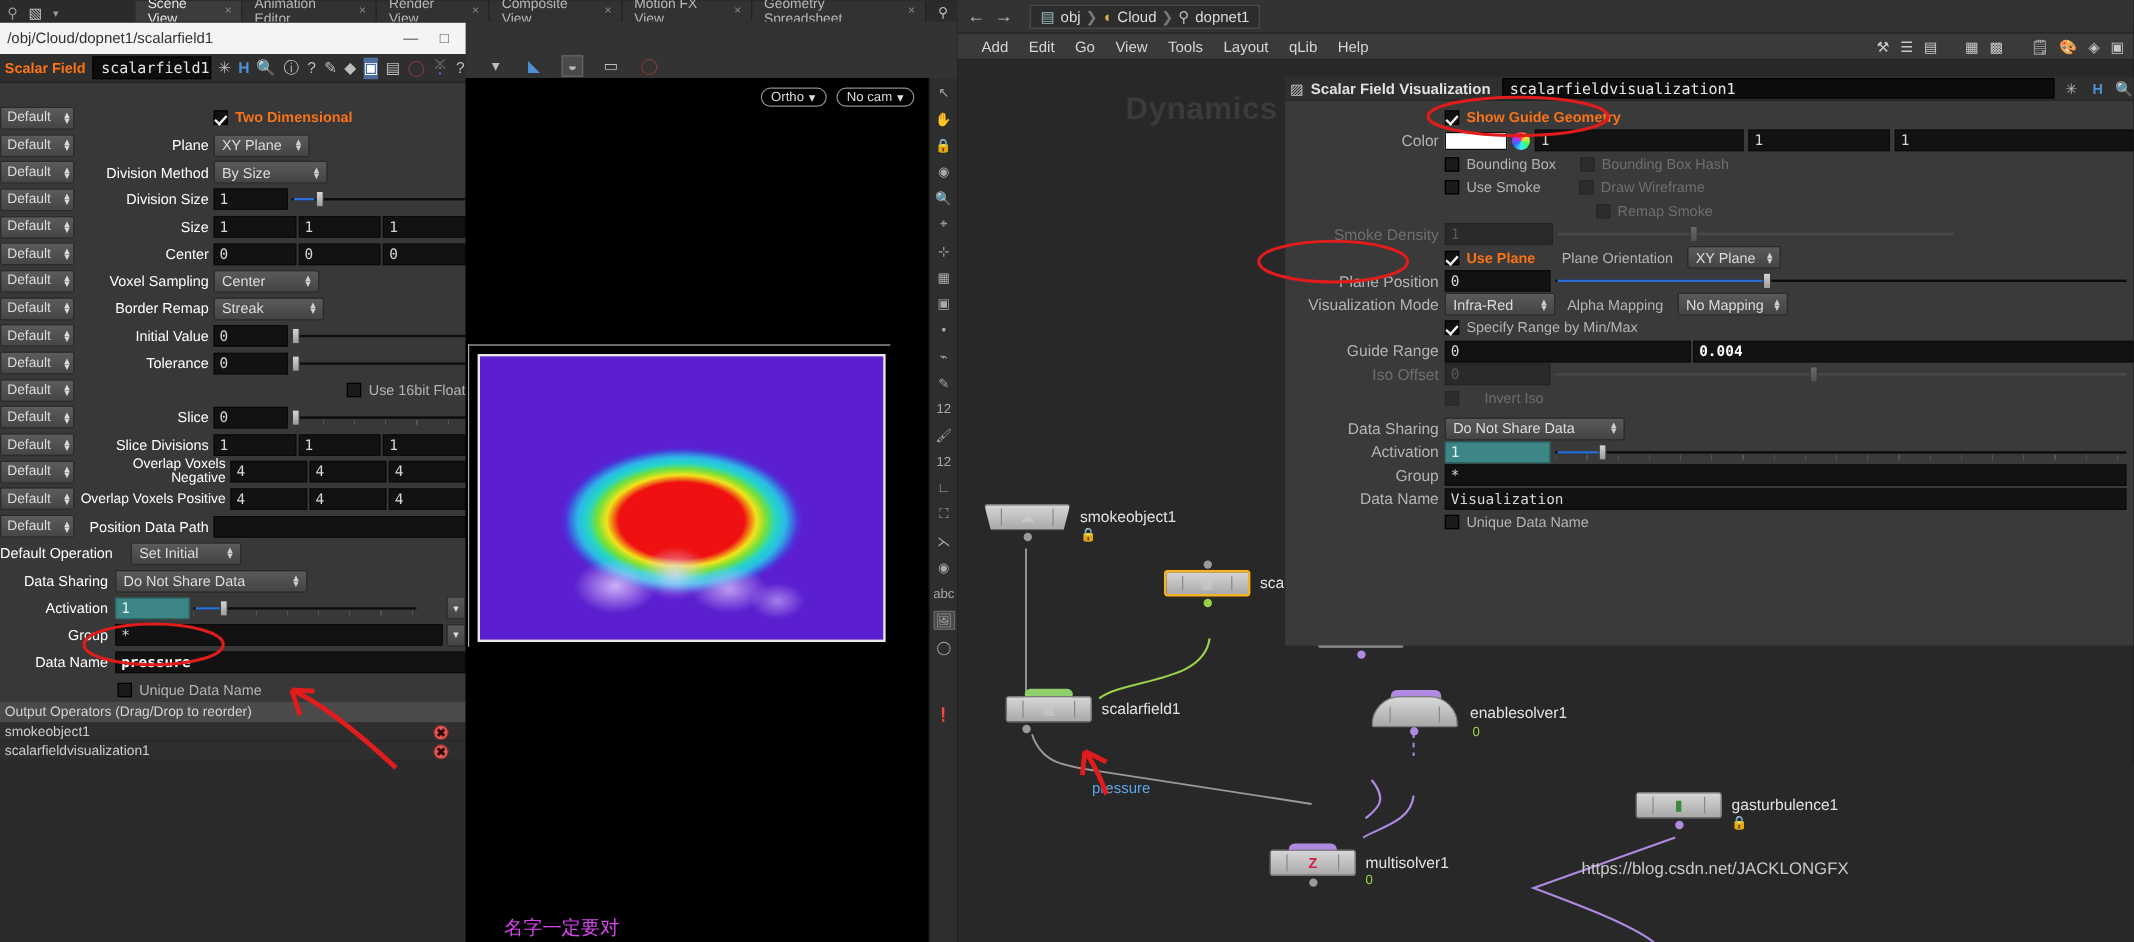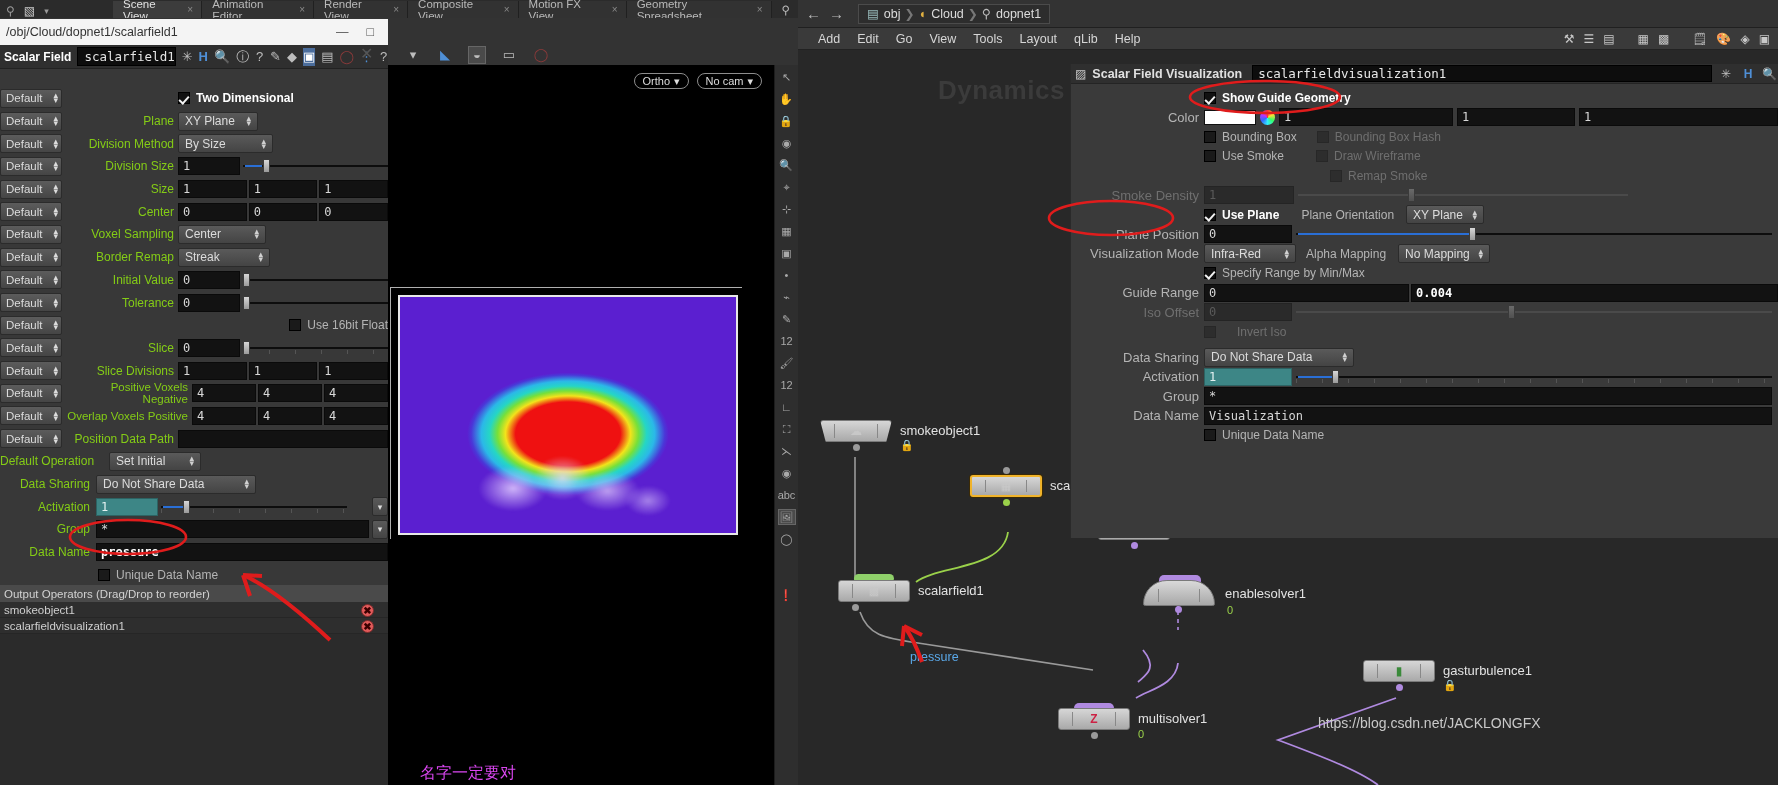--- a/index.html
+++ b/index.html
@@ -10,21 +10,21 @@
     font-size: 12px;
     color: #c8c8c8;
     overflow: hidden;
   }
   #root { position: relative; width: 1778px; height: 785px; }
 
   
   .abs { position: absolute; }
   .lbl { color: #b4b4b4; font-size: 12px; white-space: nowrap; }
   .lbl.dim { color: #6f6f6f; }
-  .lbl.bold { font-weight: bold; color: #ffffff; }
+  .lbl.bold { font-weight: bold; color: #f97316; }
 
   .field {
     background: #121212;
     border: 1px solid #0a0a0a;
     color: #d8d8d8;
     height: 18px;
     line-height: 16px;
     padding: 0 4px;
     font-size: 12px;
     font-family: "DejaVu Sans Mono", monospace;
@@ -111,21 +111,21 @@
               color:#bdbdbd; font-size:13px; }
 
   .prow { display:flex; align-items:center; height:22.7px; gap:4px; }
   .prow .defbtn {
     width:62px; flex:0 0 62px; height:19px;
     background:linear-gradient(#5c5c5c,#454545); border:1px solid #2b2b2b; border-radius:2px;
     color:#dcdcdc; font-size:11.5px; display:flex; align-items:center; padding-left:5px;
   }
   .prow .defbtn .spin { margin-left:auto; padding-right:3px; font-size:9px; line-height:5px;
                         display:flex; flex-direction:column; }
-  .prow .plabel { width:108px; flex:0 0 108px; text-align:right; font-size:12px; color:#84cc16; }
+  .prow .plabel { width:108px; flex:0 0 108px; text-align:right; font-size:12px; color:#ffffff; }
   .prow .pctl { flex:1 1 auto; display:flex; align-items:center; gap:3px; }
 
   .triplet { display:flex; gap:2px; flex:1 1 auto; }
   .triplet .field { flex:1 1 0; }
 
   
   .oplisthead { background:#4a4a4a; height:17px; display:flex; align-items:center;
                 padding-left:4px; font-size:11.5px; color:#d2d2d2; }
   .oplistrow { background:#2e2e2e; height:16px; display:flex; align-items:center;
                padding-left:4px; font-size:11.5px; color:#cfcfcf;
@@ -589,21 +589,21 @@
       </div>
 
       <div class="prow">
         <div class="defbtn">
           <span>Default</span>
           <span class="spin">
               <span>▴</span>
               <span>▾</span>
             </span>
         </div>
-        <div class="plabel" style="width:122px;flex:0 0 122px;font-size:11.5px;">Positive Voxels Negative</div>
+        <div class="plabel" style="width:122px;flex:0 0 122px;font-size:11.5px;">Overlap Voxels Negative</div>
         <div class="pctl">
             <div class="triplet">
           <div class="field">4</div>
           <div class="field">4</div>
           <div class="field">4</div>
         </div>
           </div>
       </div>
 
       <div class="prow">

